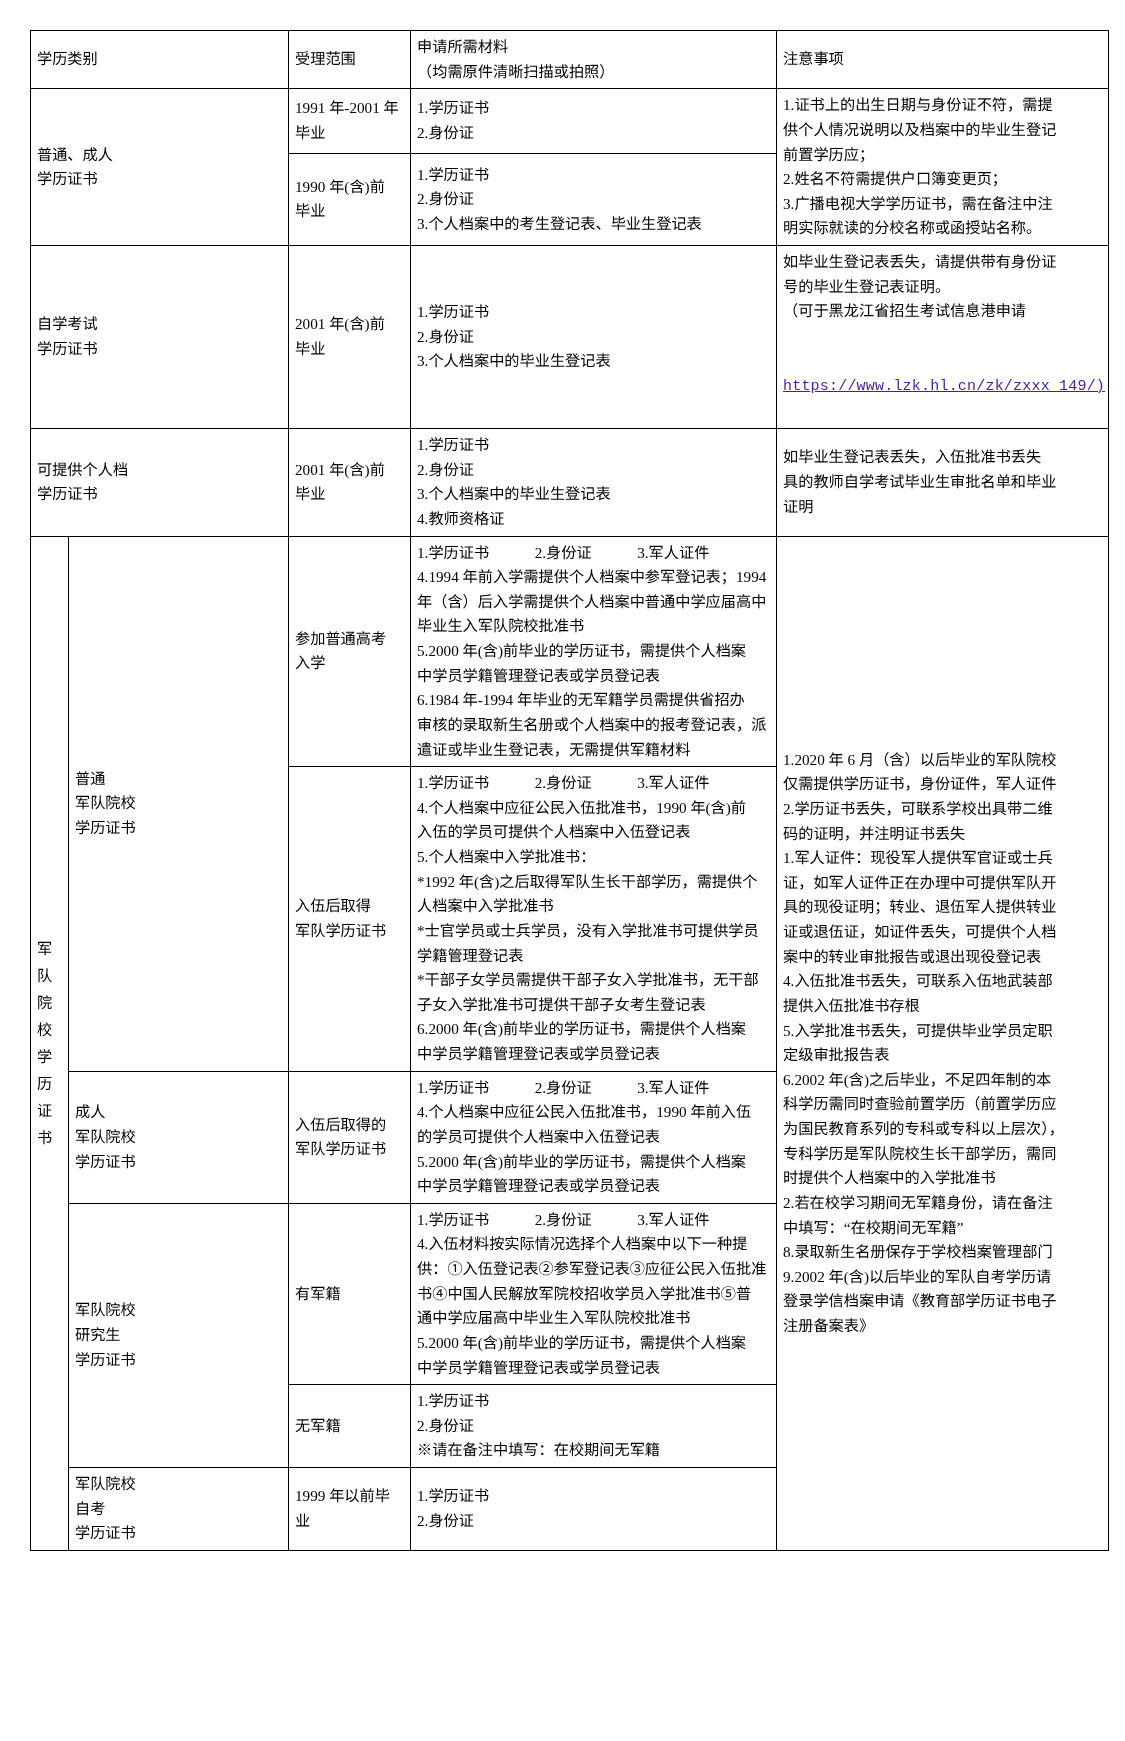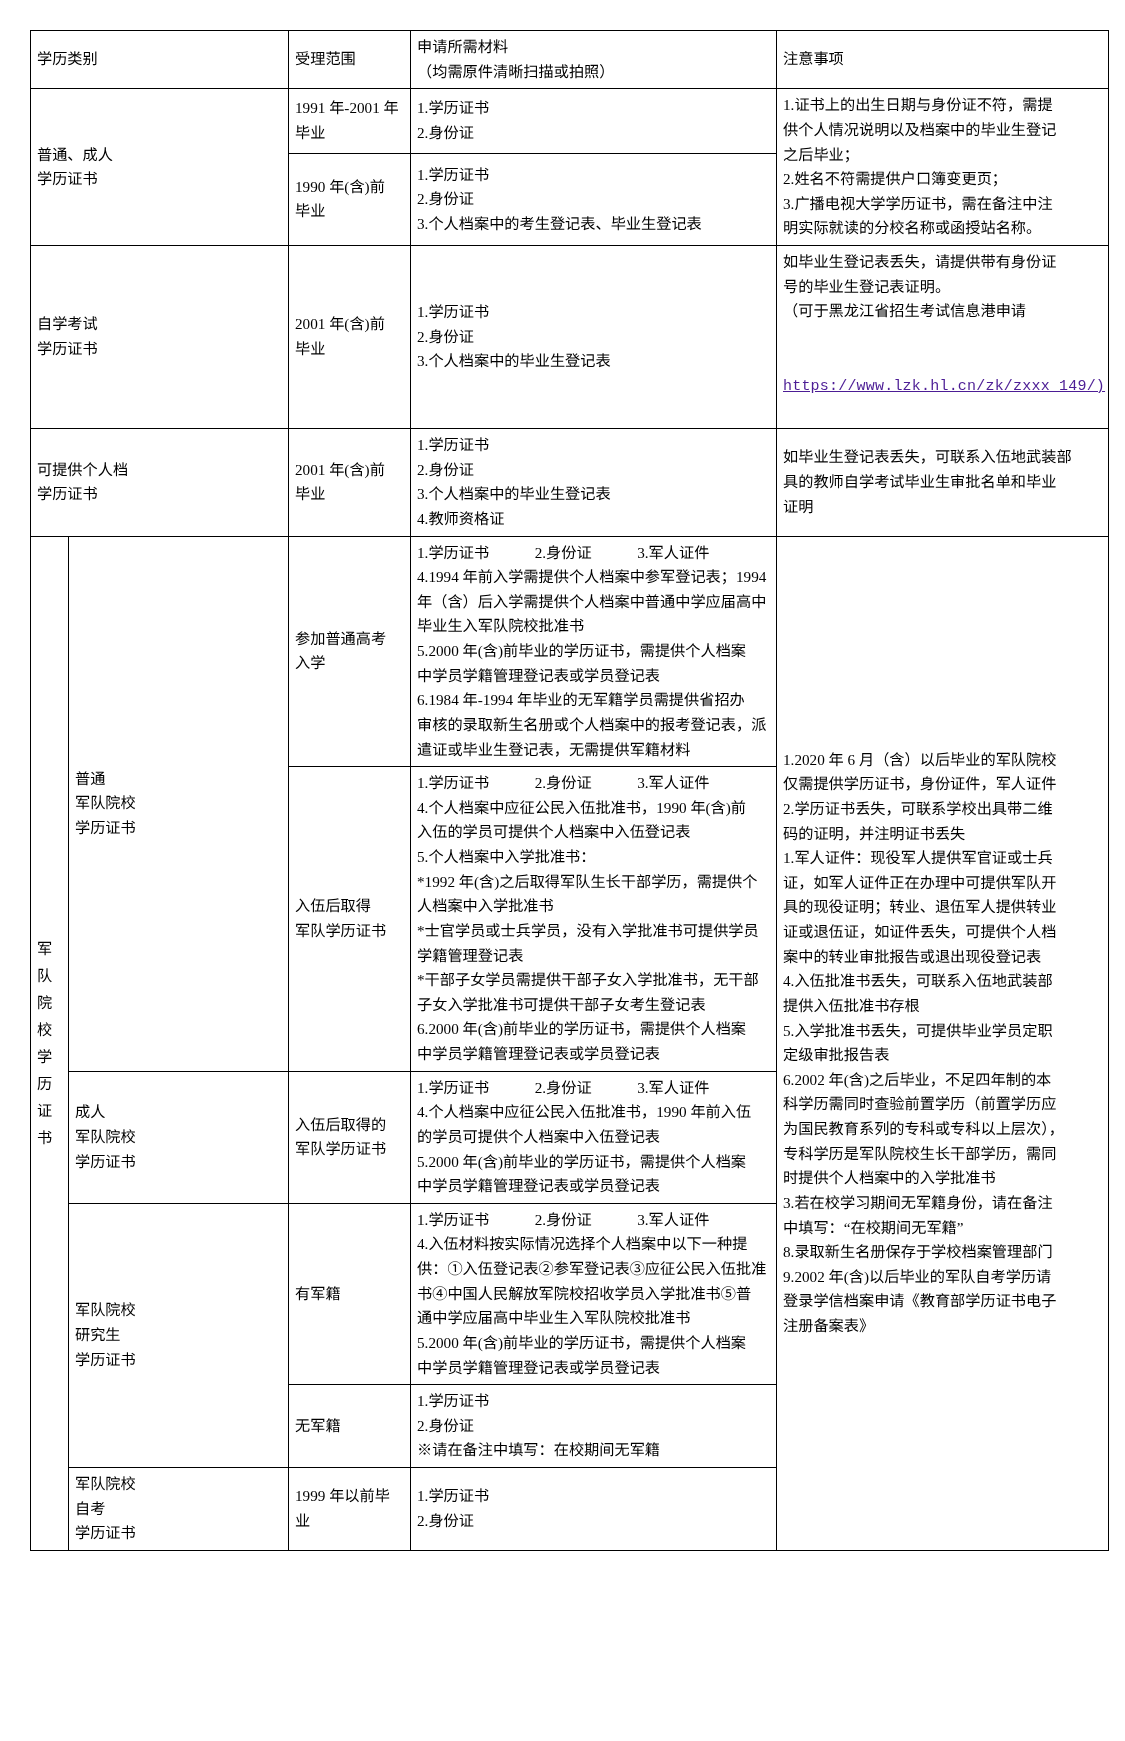--- a/index.html
+++ b/index.html
@@ -147,21 +147,21 @@
           <span class="line">1991 年-2001 年</span>
           <span class="line">毕业</span>
         </td>
         <td class="mats">
           <span class="line">1.学历证书</span>
           <span class="line">2.身份证</span>
         </td>
         <td class="notes" rowspan="2">
           <span class="line">1.证书上的出生日期与身份证不符，需提</span>
           <span class="line">供个人情况说明以及档案中的毕业生登记</span>
-          <span class="line">之后毕业；</span>
+          <span class="line">前置学历应；</span>
           <span class="line">2.姓名不符需提供户口簿变更页；</span>
           <span class="line">3.广播电视大学学历证书，需在备注中注</span>
           <span class="line">明实际就读的分校名称或函授站名称。</span>
         </td>
       </tr>
       <tr>
         <td class="scope">
           <span class="line">1990 年(含)前</span>
           <span class="line">毕业</span>
         </td>
@@ -205,21 +205,21 @@
           <span class="line">2001 年(含)前</span>
           <span class="line">毕业</span>
         </td>
         <td class="mats">
           <span class="line">1.学历证书</span>
           <span class="line">2.身份证</span>
           <span class="line">3.个人档案中的毕业生登记表</span>
           <span class="line">4.教师资格证</span>
         </td>
         <td class="notes notes-mid">
-          <span class="line">如毕业生登记表丢失，可联系入伍地武装部</span>
+          <span class="line">如毕业生登记表丢失，入伍批准书丢失</span>
           <span class="line">具的教师自学考试毕业生审批名单和毕业</span>
           <span class="line">证明</span>
         </td>
       </tr>
 
       <tr>
         <td class="cat-vert" rowspan="6">
           <span class="vert-text">
             <span>军</span>
             <span>队</span>
@@ -263,21 +263,21 @@
             <span class="line">案中的转业审批报告或退出现役登记表</span>
             <span class="line">4.入伍批准书丢失，可联系入伍地武装部</span>
             <span class="line">提供入伍批准书存根</span>
             <span class="line">5.入学批准书丢失，可提供毕业学员定职</span>
             <span class="line">定级审批报告表</span>
             <span class="line">6.2002 年(含)之后毕业，不足四年制的本</span>
             <span class="line">科学历需同时查验前置学历（前置学历应</span>
             <span class="line">为国民教育系列的专科或专科以上层次），</span>
             <span class="line">专科学历是军队院校生长干部学历，需同</span>
             <span class="line">时提供个人档案中的入学批准书</span>
-            <span class="line">3.若在校学习期间无军籍身份，请在备注</span>
+            <span class="line">2.若在校学习期间无军籍身份，请在备注</span>
             <span class="line">中填写：“在校期间无军籍”</span>
             <span class="line">8.录取新生名册保存于学校档案管理部门</span>
             <span class="line">9.2002 年(含)以后毕业的军队自考学历请</span>
             <span class="line">登录学信档案申请《教育部学历证书电子</span>
             <span class="line">注册备案表》</span>
           </td>
       </tr>
 
       <tr>
         <td class="scope">

